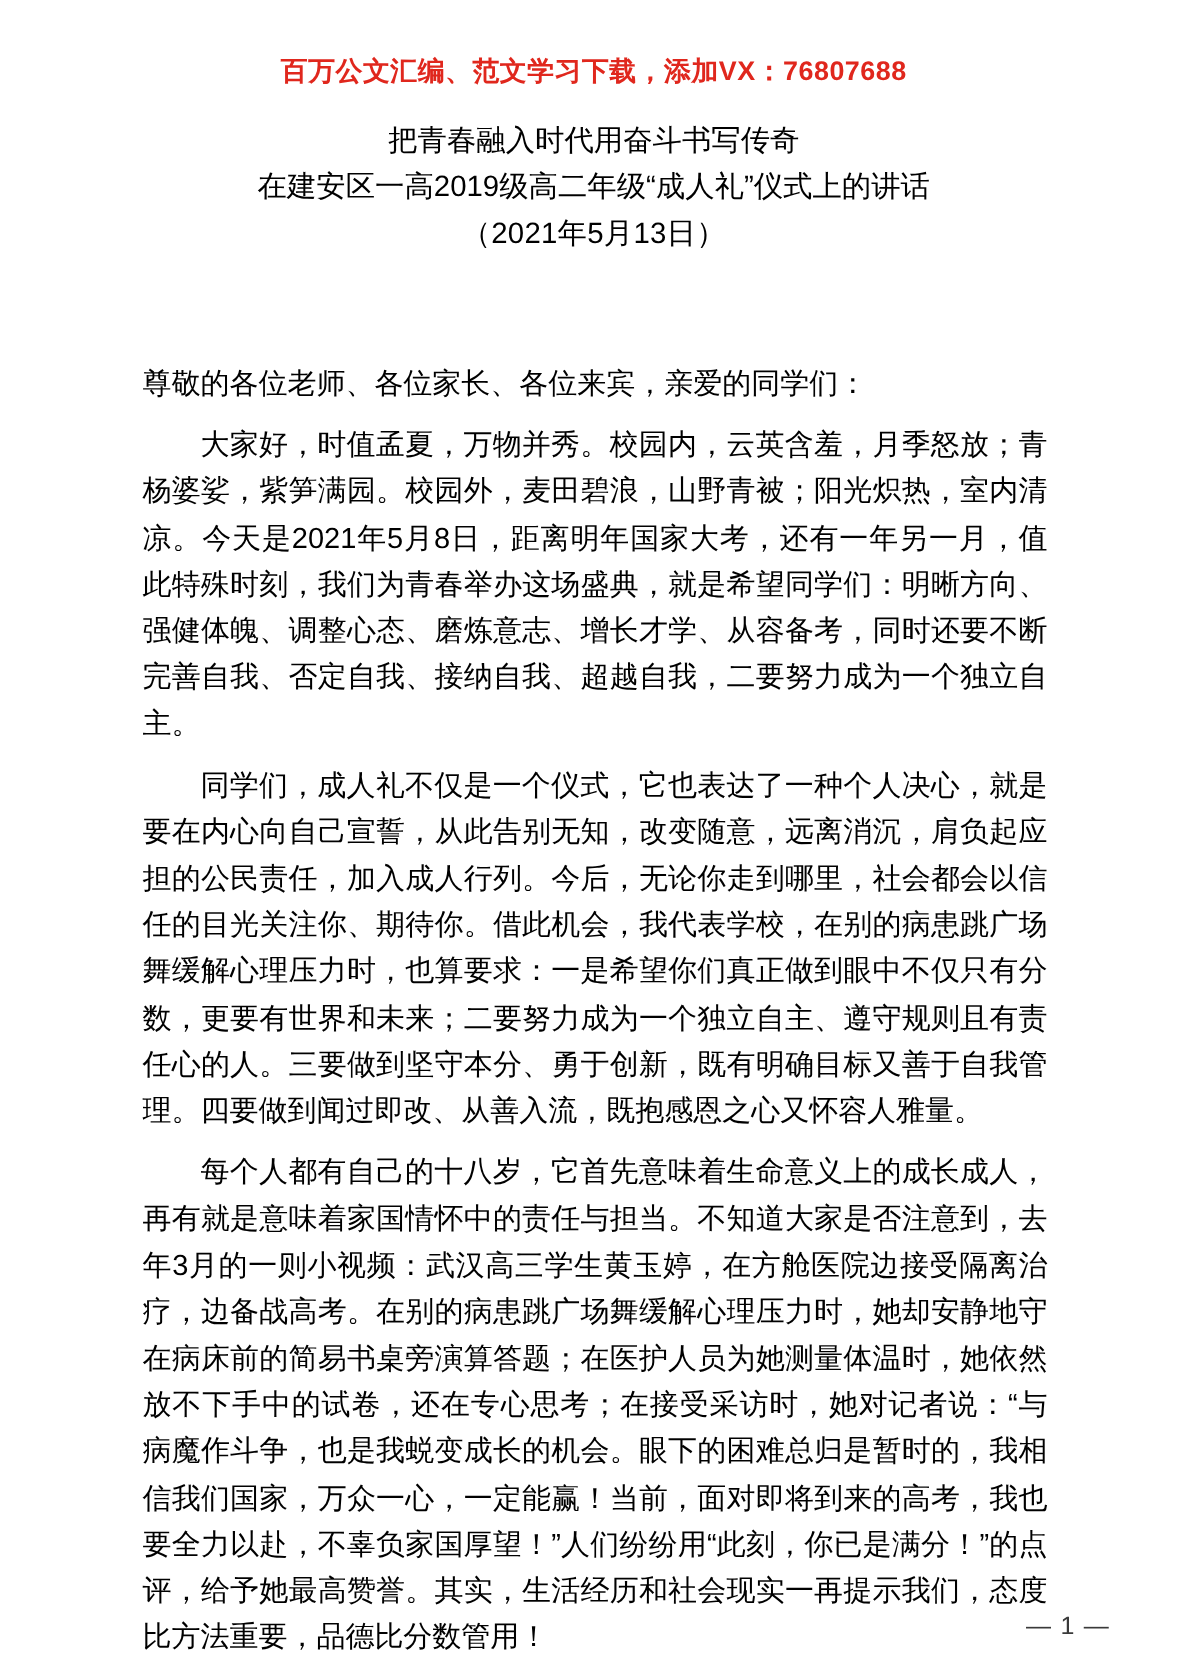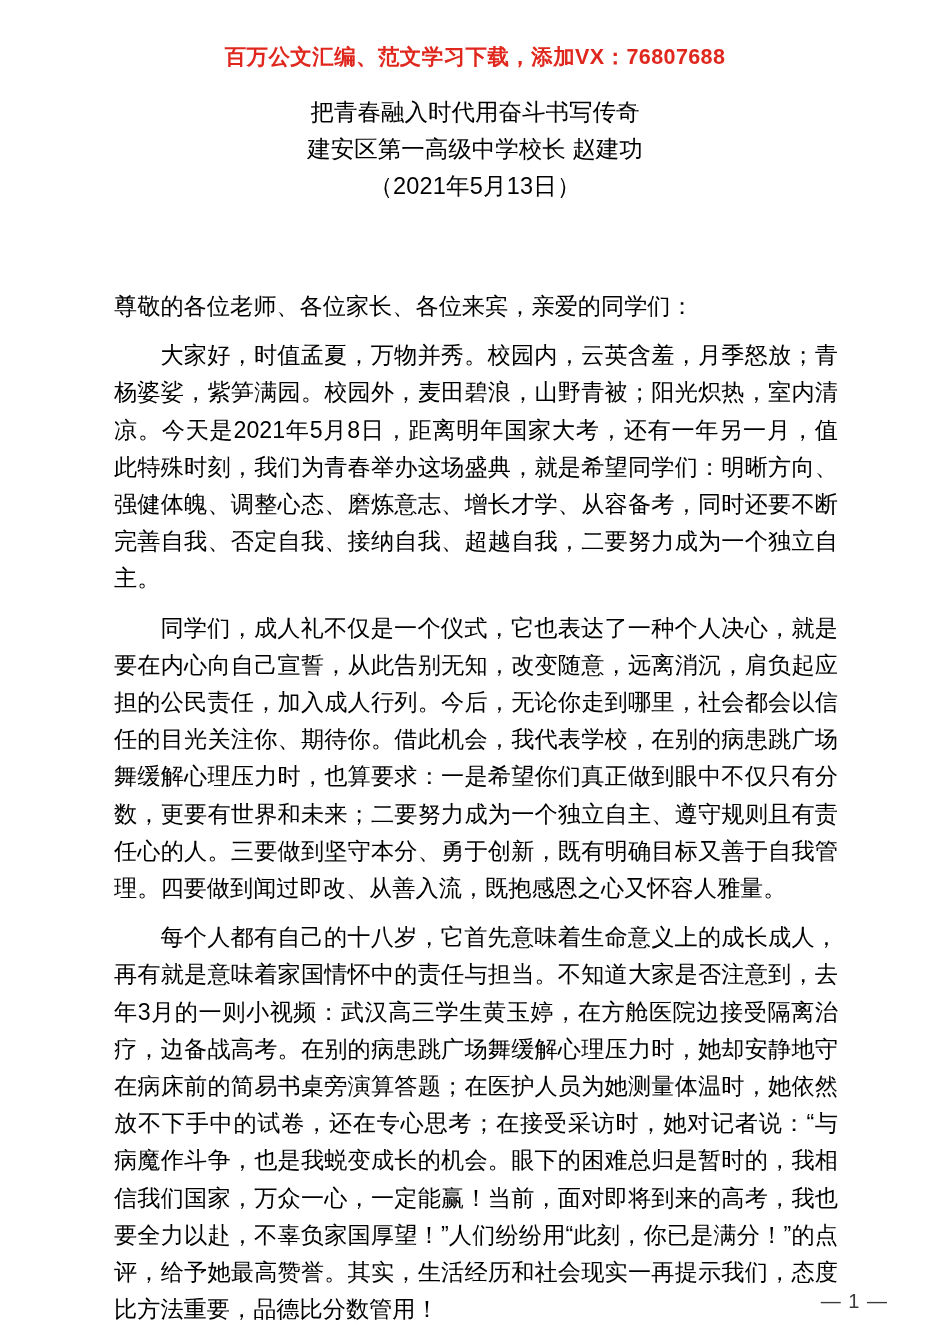--- a/index.html
+++ b/index.html
@@ -91,21 +91,21 @@
 </style>
 </head>
 <body>
 
 <div class="page">
 
   <div class="promo" style="color: rgb(224, 39, 29);">百万公文汇编、范文学习下载，添加VX：76807688</div>
 
   <div class="title-block">
     <div class="title-line">把青春融入时代用奋斗书写传奇</div>
-    <div class="title-line">建安区第一高级中学校长  赵建功</div>
+    <div class="title-line">在建安区一高2019级高二年级“成人礼”仪式上的讲话</div>
     <div class="title-line date">（2021年5月13日）</div>
   </div>
 
   <div class="body-text">
     <p class="para no-indent">尊敬的各位老师、各位家长、各位来宾，亲爱的同学们：</p>
     <p class="para">大家好，时值孟夏，万物并秀。校园内，云英含羞，月季怒放；青杨婆娑，紫笋满园。校园外，麦田碧浪，山野青被；阳光炽热，室内清凉。今天是2021年5月8日，距离明年国家大考，还有一年另一月，值此特殊时刻，我们为青春举办这场盛典，就是希望同学们：明晰方向、强健体魄、调整心态、磨炼意志、增长才学、从容备考，同时还要不断完善自我、否定自我、接纳自我、超越自我，二要努力成为一个独立自主。</p>
     <p class="para"><span>同学们，成人礼不仅是一个仪式，它也表达了一种个人决心，就是要在内心向自己宣誓，从此告别无知，改变随意，远离消沉，肩负起应担的公民责任，加入成人行列。今后，无论你走到哪里，社会都会以信任的目光关注你、期待你。借此机会，我代表学校，在别的病患跳广场舞缓解心理压力时，也算要求：</span><span class="bold-run">一是希望你们真正做到眼中不仅只有分数，更要有世界和未来；二要努力成为一个独立自主、遵守规则且有责任心的人。三要做到坚守本分、勇于创新，既有明确目标又善于自我管理。四要做到闻过即改、从善入流，既抱感恩之心又怀容人雅量。</span></p>
     <p class="para">每个人都有自己的十八岁，它首先意味着生命意义上的成长成人，再有就是意味着家国情怀中的责任与担当。不知道大家是否注意到，去年3月的一则小视频：武汉高三学生黄玉婷，在方舱医院边接受隔离治疗，边备战高考。在别的病患跳广场舞缓解心理压力时，她却安静地守在病床前的简易书桌旁演算答题；在医护人员为她测量体温时，她依然放不下手中的试卷，还在专心思考；在接受采访时，她对记者说：“与病魔作斗争，也是我蜕变成长的机会。眼下的困难总归是暂时的，我相信我们国家，万众一心，一定能赢！当前，面对即将到来的高考，我也要全力以赴，不辜负家国厚望！”人们纷纷用“此刻，你已是满分！”的点评，给予她最高赞誉。其实，生活经历和社会现实一再提示我们，态度比方法重要，品德比分数管用！</p>
   </div>
 

